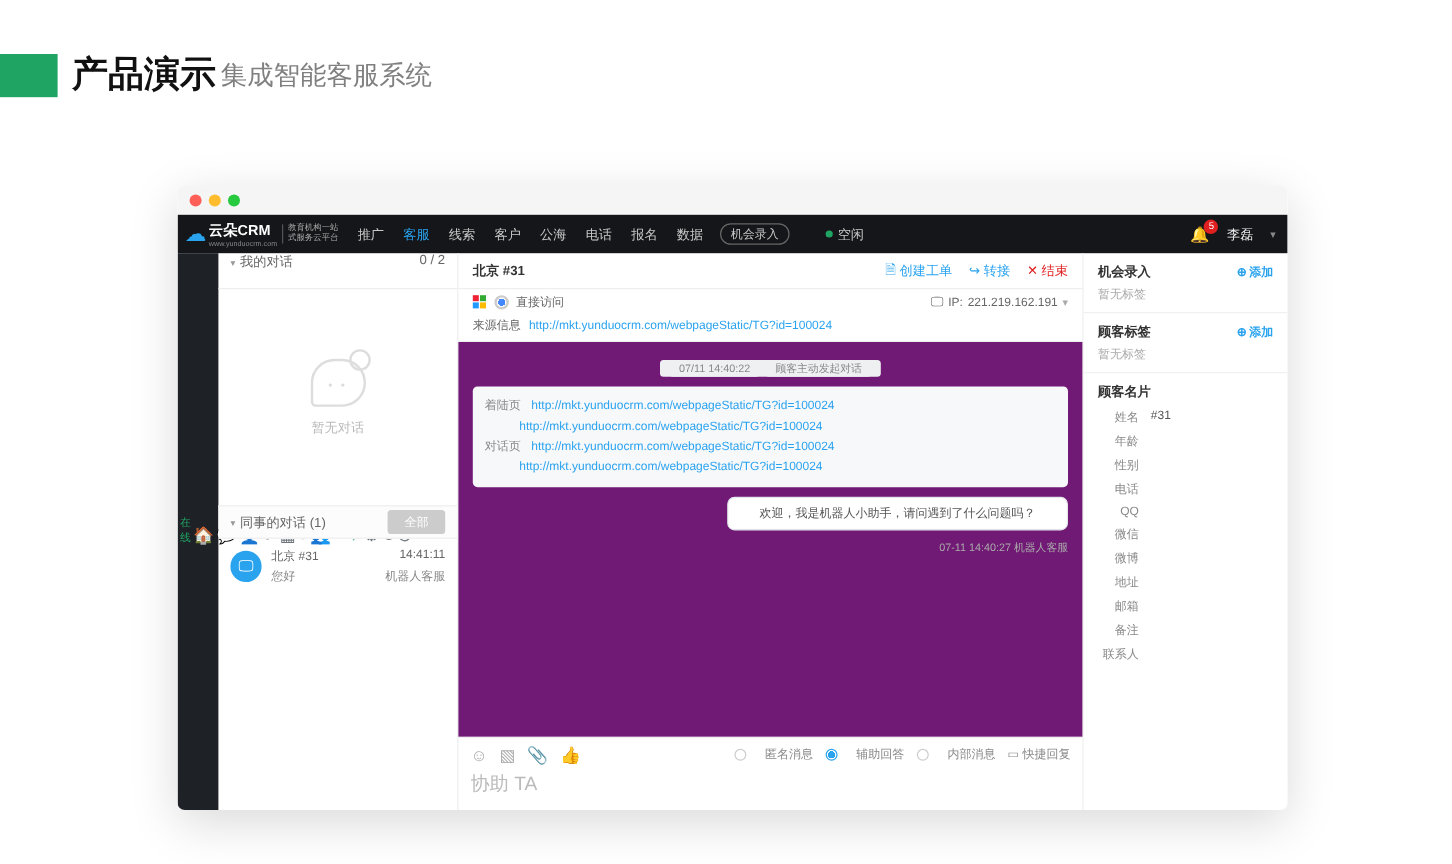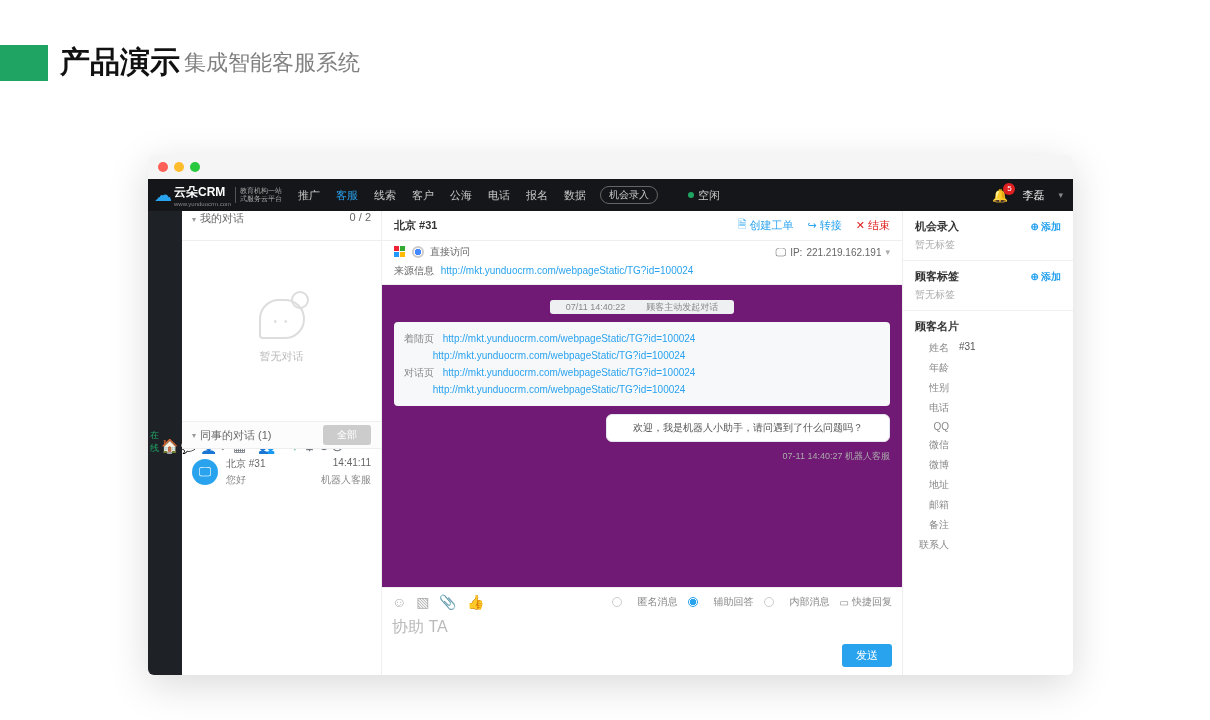--- a/index.html
+++ b/index.html
@@ -562,23 +562,20 @@
               <span class="chkbox"></span>
                 <span>内部消息</span>
             </span>
             <span class="quicklabel">
               <span>▭</span>
               <span>快捷回复</span>
             </span>
           </div>
         </div>
         <input class="textbox" placeholder="协助 TA" style="">
-        <div class="sendrow">
-          <button class="sendbtn">发送</button>
-        </div>
       </div>
     </div>
 
     <div class="rightpanel">
       <div class="rp-sec">
         <div class="rp-head">
           <span>机会录入</span>
           <span class="rp-add">
             <span>⊕</span>
             <span>添加</span>

